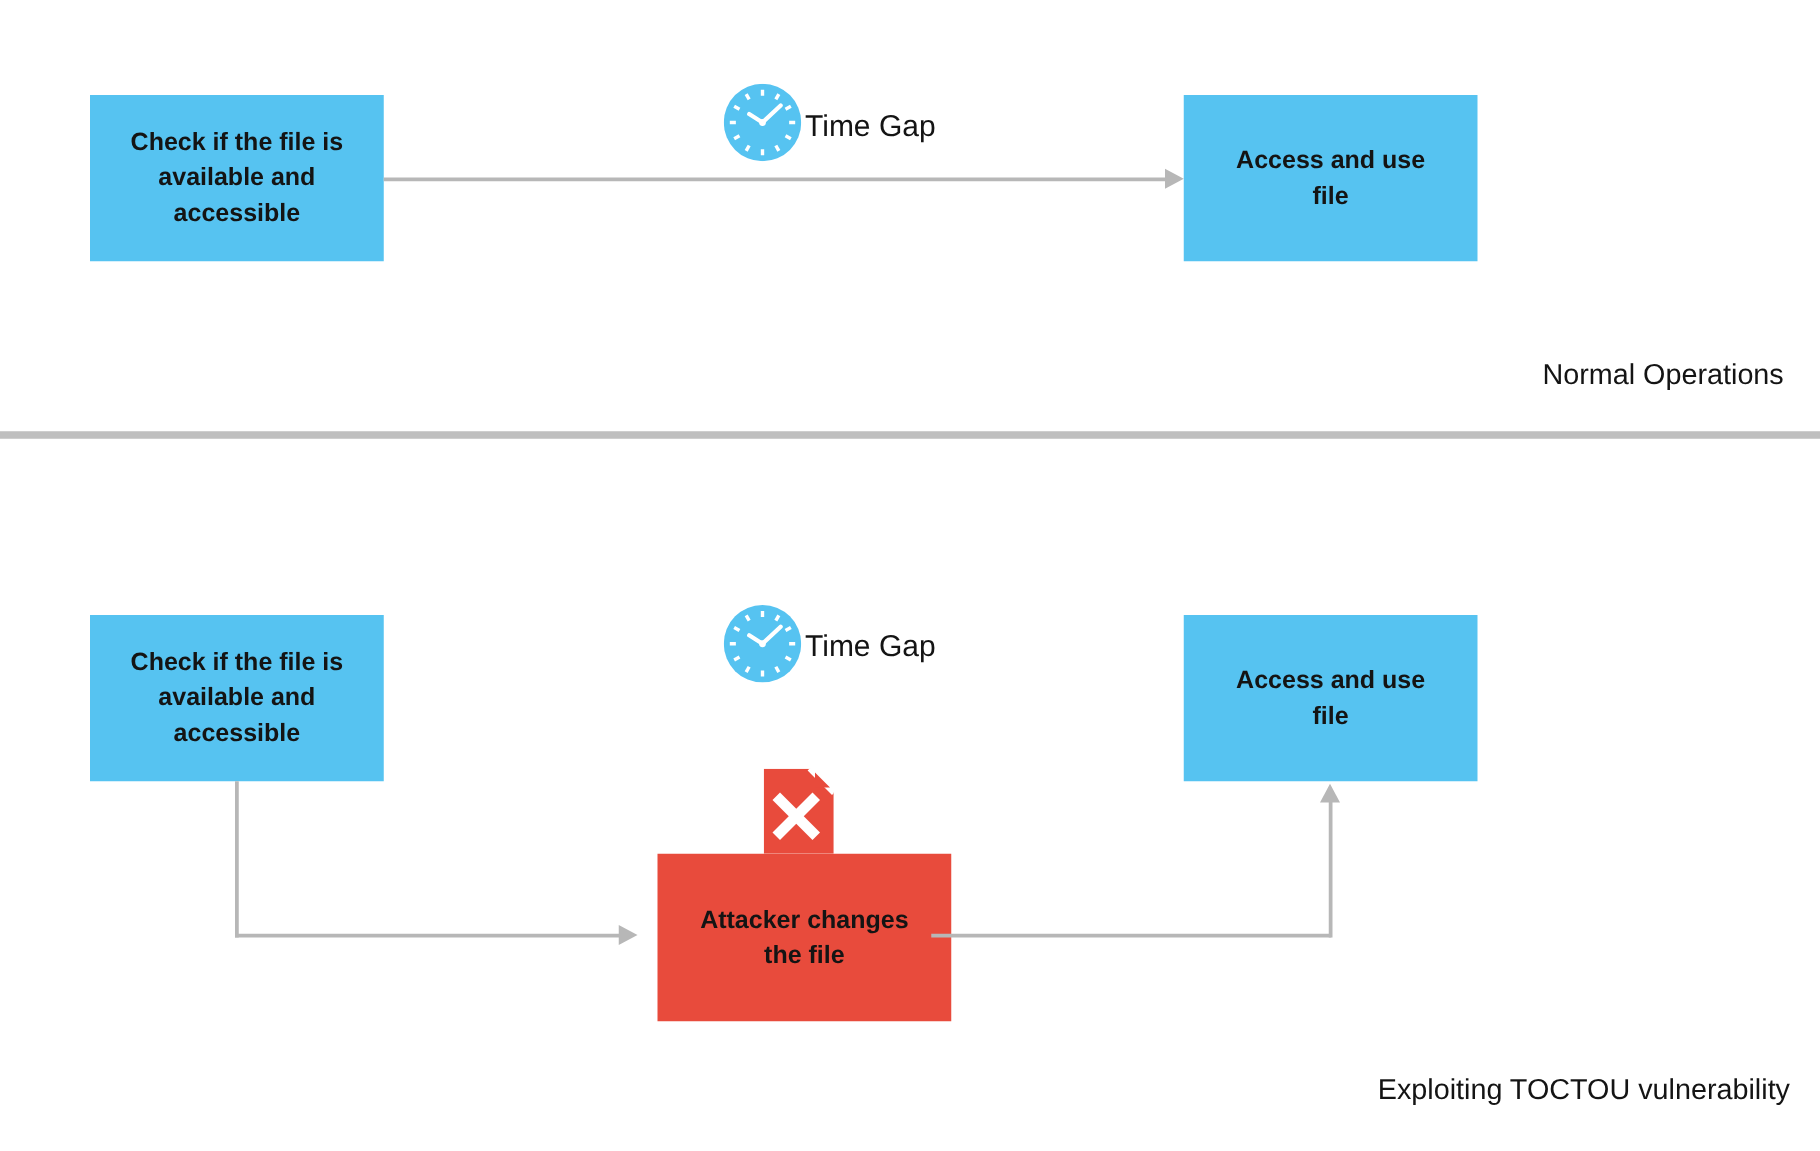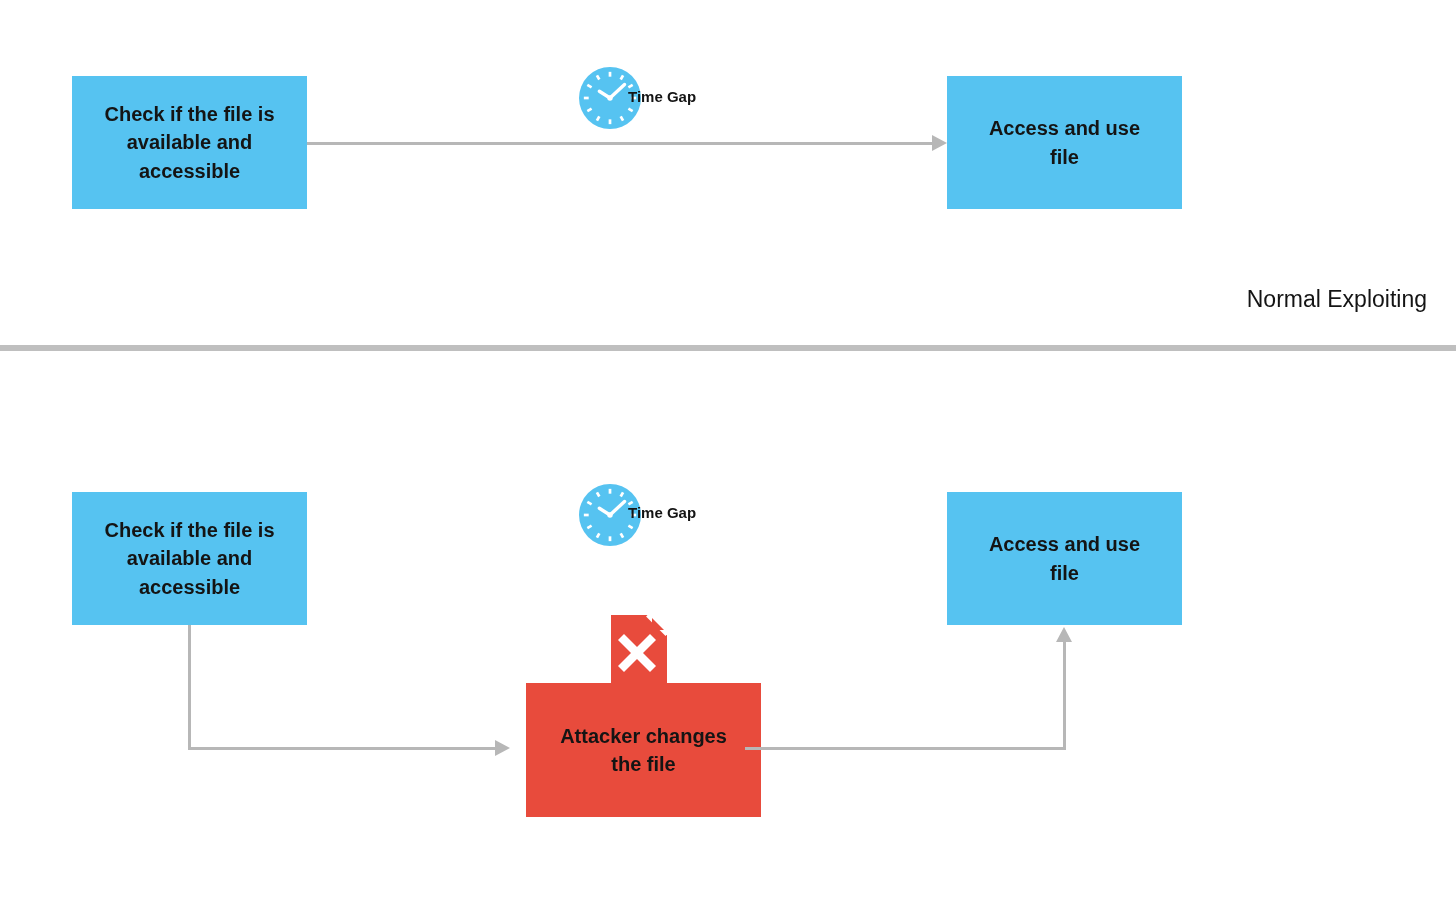--- a/index.html
+++ b/index.html
@@ -52,23 +52,23 @@
     border-right: 8px solid transparent;
     border-bottom: 15px solid var(--line-gray);
   }
 
   .clock { position: absolute; width: 62px; height: 62px; }
   .clock-top    { left: 579px; top: 67px; }
   .clock-bottom { left: 579px; top: 484px; }
 
   .time-gap-label {
     position: absolute;
-    left: 628px;
-    font-weight: bold;
-    font-size: 15px;
+    left: 644px;
+    font-weight: normal;
+    font-size: 24px;
     color: var(--text-dark);
     white-space: nowrap;
   }
   .time-gap-top    { top: 88px; }
   .time-gap-bottom { top: 504px; }
 
   .section-label {
     position: absolute;
     font-size: 23px;
     color: var(--text-dark);
@@ -120,21 +120,21 @@
   </svg>
 
   <div class="time-gap-label time-gap-top">Time Gap</div>
 
   <div class="hline" style="left:307px; top:142px; width:627px; height:3px;"></div>
   <div class="arrow-right" style="left:932px; top:135px;"></div>
 
   <div class="box blue-box pos-access-normal">Access and use
 file</div>
 
-  <div class="section-label section-label-normal">Normal Exploiting</div>
+  <div class="section-label section-label-normal">Normal Operations</div>
 
   <div class="divider"></div>
 
   <div class="box blue-box pos-check-exploit">Check if the file is
 available and
 accessible</div>
 
   <svg class="clock clock-bottom" viewBox="0 0 64 64">
     <circle cx="32" cy="32" r="32" fill="#56c3f1"></circle>
     <g stroke="#ffffff" stroke-width="2.8">
@@ -177,14 +177,15 @@
   <div class="box red-box pos-attacker">Attacker changes
 the file</div>
 
   <div class="hline" style="left:745px; top:747px; width:320px; height:3px;"></div>
   <div class="vline" style="left:1063px; top:640px; width:3px; height:110px;"></div>
   <div class="arrow-up" style="left:1056px; top:627px;"></div>
 
   <div class="box blue-box pos-access-exploit">Access and use
 file</div>
 
+  <div class="section-label section-label-exploit">Exploiting TOCTOU vulnerability</div>
 
 </div>
 
 </body></html>

